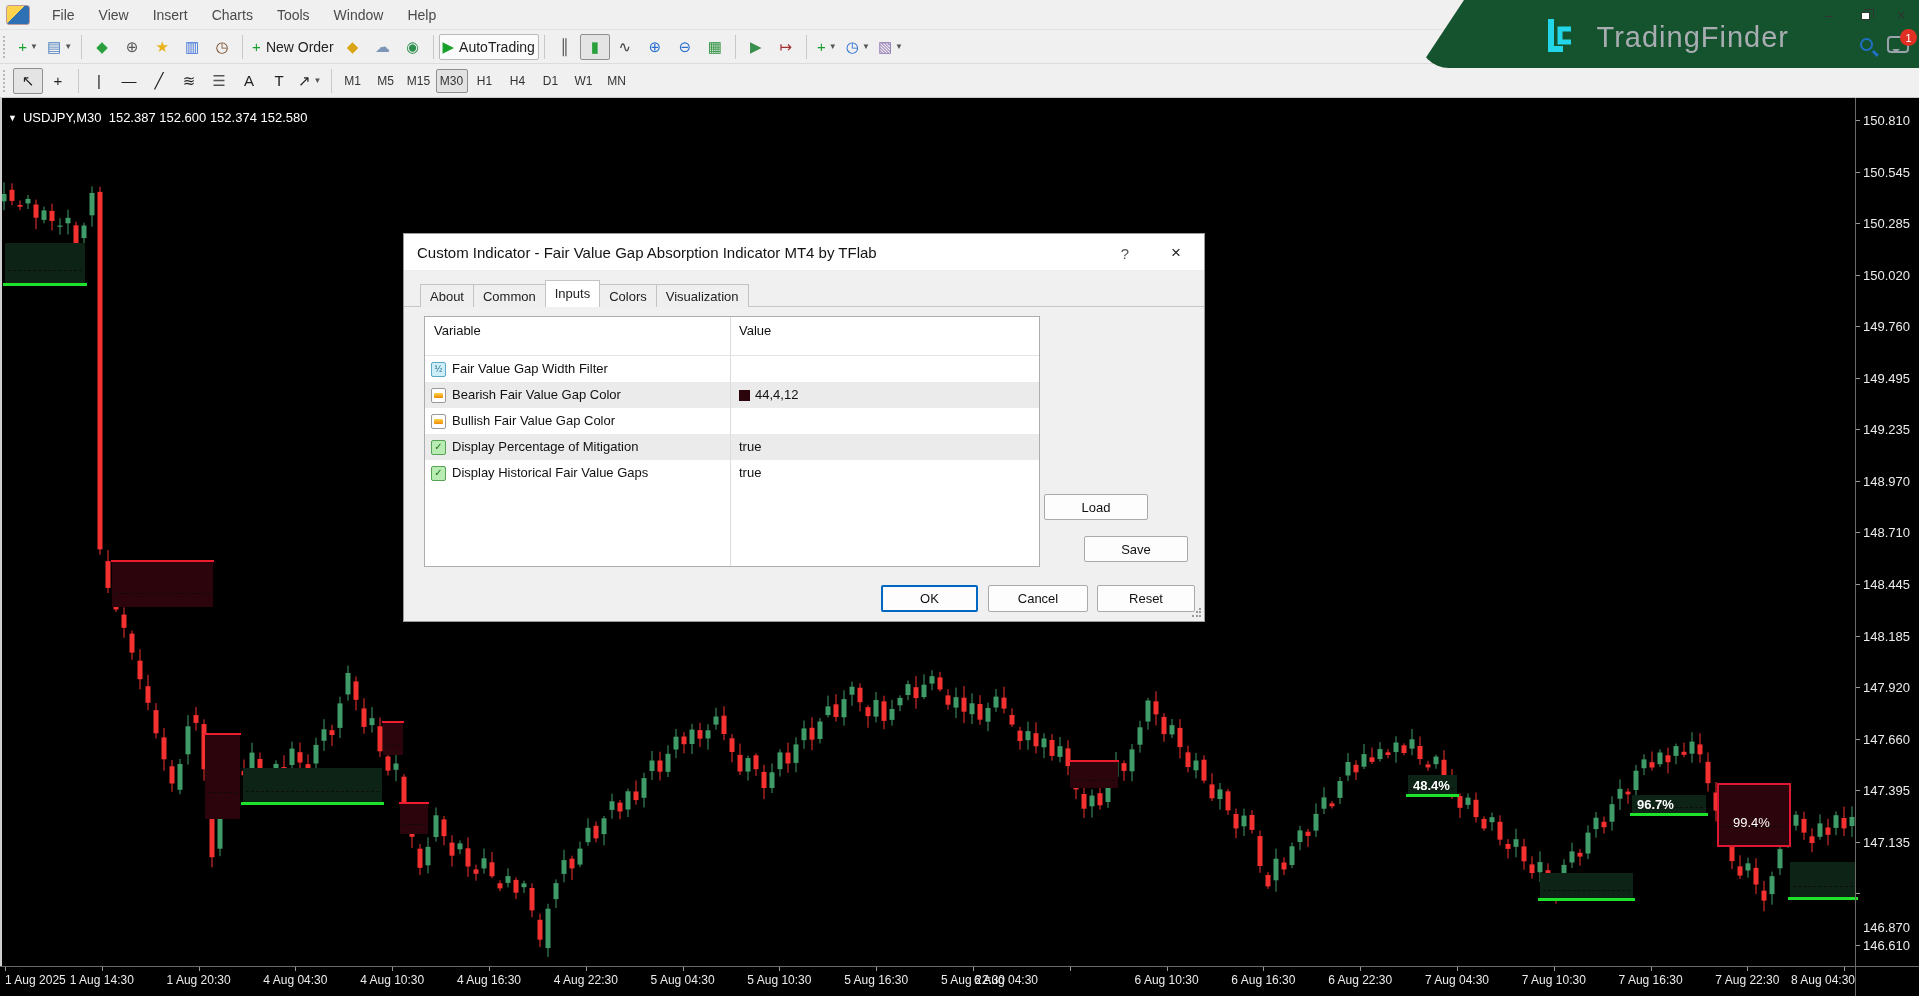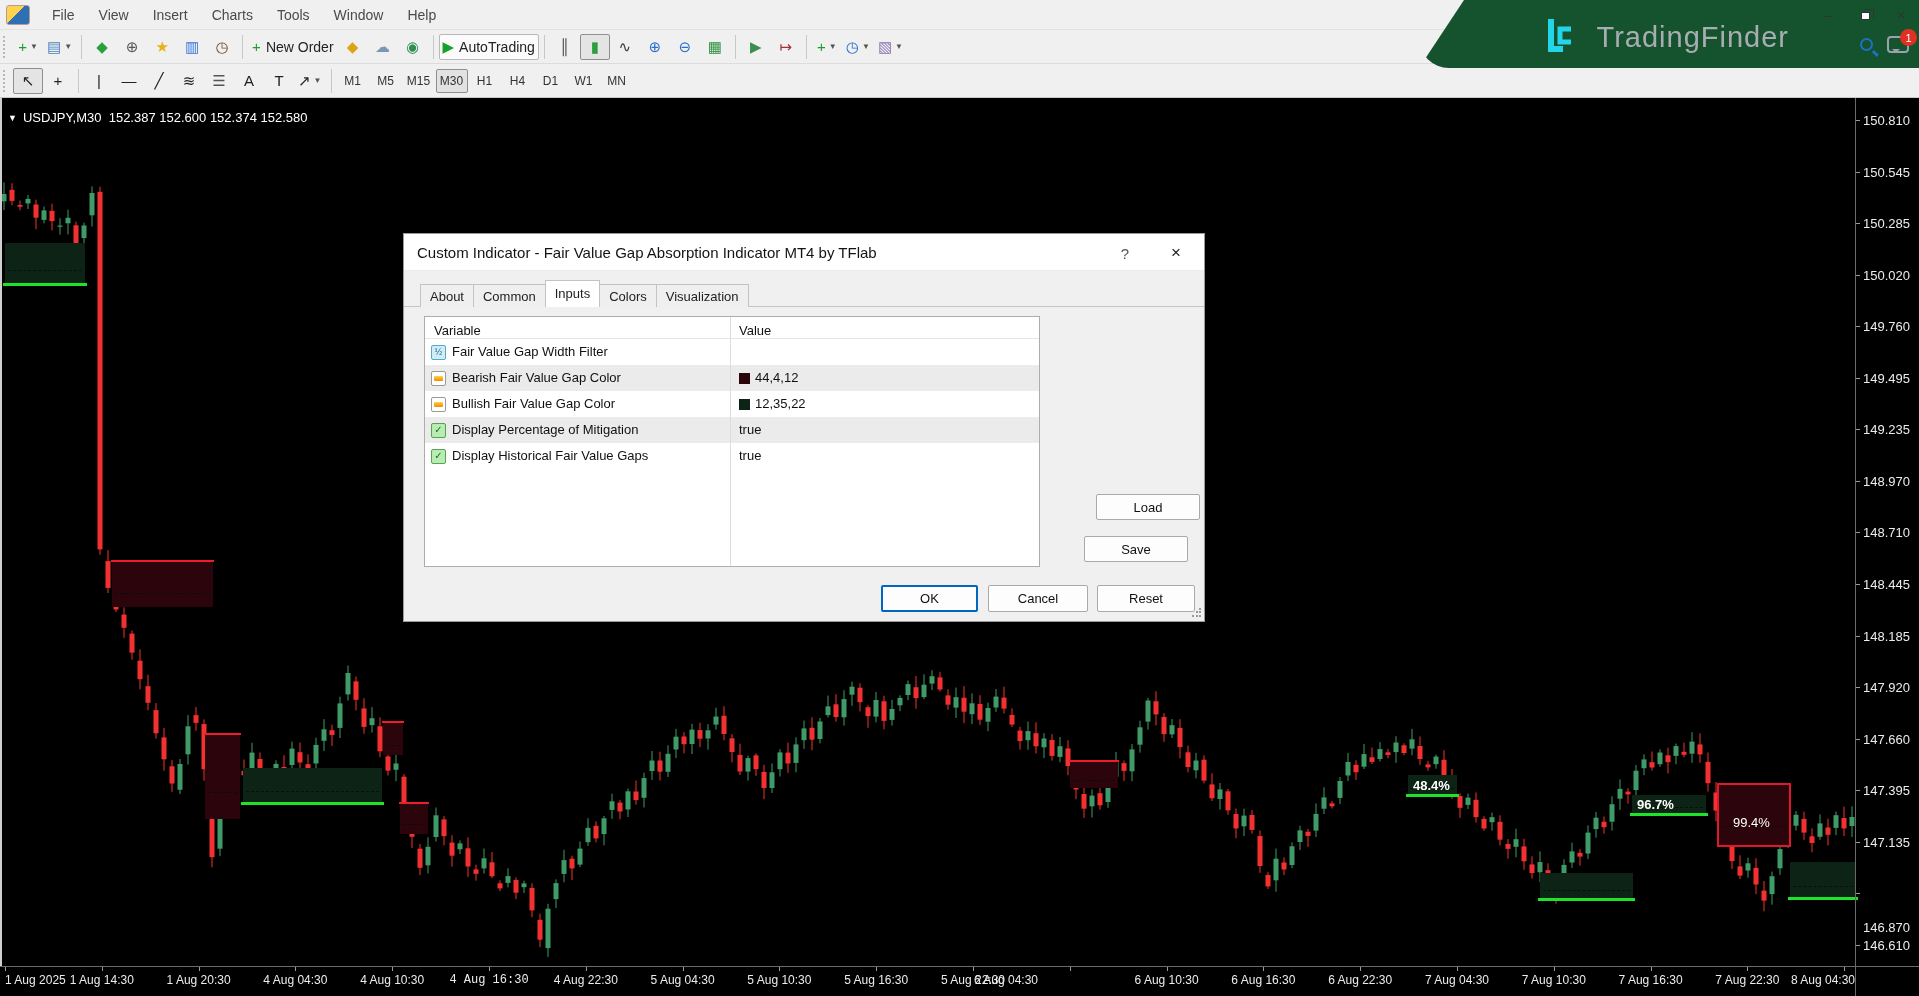--- a/index.html
+++ b/index.html
@@ -95,21 +95,21 @@
   .d-close { position:absolute; right:14px; top:6px; width:28px; height:26px; display:flex;
              align-items:center; justify-content:center; color:#222; font-size:17px; }
   .d-tabs { position:absolute; left:16px; top:47px; display:flex; align-items:flex-end; height:26px; z-index:2; }
   .d-tab { padding:4px 9px; border:1px solid #c3c3c3; border-bottom:none; background:#efefef;
            margin-right:-1px; color:#222; height:23px; }
   .d-tab.active { background:#fff; height:27px; position:relative; z-index:3; padding-top:5px; }
   .d-tabline { position:absolute; left:0; right:0; top:72px; height:1px; background:#c6c6c6; }
   .d-table { position:absolute; left:20px; top:82px; width:616px; height:251px; background:#fff;
              border:1px solid #adadad; overflow:hidden; }
   .d-col-sep { position:absolute; left:305px; top:0; bottom:0; width:1px; background:#dcdcdc; }
-  .d-thead { display:flex; height:22px; line-height:27px; border-bottom:1px solid #e4e4e4; }
+  .d-thead { display:flex; height:39px; line-height:27px; border-bottom:1px solid #e4e4e4; }
   .d-th { padding-left:9px; color:#111; }
   .d-row { display:flex; height:26px; line-height:26px; align-items:center; }
   .d-row.alt { background:#ebebeb; }
   .d-cell-var { width:305px; display:flex; align-items:center; padding-left:6px; gap:6px; overflow:hidden; }
   .d-cell-val { flex:1; padding-left:9px; display:flex; align-items:center; gap:5px; overflow:hidden; }
   .ri { width:15px; height:15px; border-radius:2px; display:flex; align-items:center;
         justify-content:center; font-size:9px; flex:none; }
   .ri-numeric { background:#cdeef9; border:1px solid #5aa8c8; color:#155f7d; }
   .ri-color { background:#fff; border:1px solid #999; position:relative; }
   .ri-color::after { content:""; position:absolute; left:2px; right:2px; top:4px; bottom:4px;
@@ -862,21 +862,21 @@
         <div class="t-label" style="left: 5px;">1 Aug 2025</div>
         <div class="t-tick" style="left: 101.8px;"></div>
         <div class="t-label" style="left: 101.8px; transform: translateX(-50%);">1 Aug 14:30</div>
         <div class="t-tick" style="left: 198.6px;"></div>
         <div class="t-label" style="left: 198.6px; transform: translateX(-50%);">1 Aug 20:30</div>
         <div class="t-tick" style="left: 295.4px;"></div>
         <div class="t-label" style="left: 295.4px; transform: translateX(-50%);">4 Aug 04:30</div>
         <div class="t-tick" style="left: 392.2px;"></div>
         <div class="t-label" style="left: 392.2px; transform: translateX(-50%);">4 Aug 10:30</div>
         <div class="t-tick" style="left: 489px;"></div>
-        <div class="t-label" style="left: 489px; transform: translateX(-50%); font-family: Liberation Mono, monospace;">4 Aug 16:30</div>
+        <div class="t-label" style="left: 489px; transform: translateX(-50%);">4 Aug 16:30</div>
         <div class="t-tick" style="left: 585.8px;"></div>
         <div class="t-label" style="left: 585.8px; transform: translateX(-50%);">4 Aug 22:30</div>
         <div class="t-tick" style="left: 682.6px;"></div>
         <div class="t-label" style="left: 682.6px; transform: translateX(-50%);">5 Aug 04:30</div>
         <div class="t-tick" style="left: 779.4px;"></div>
         <div class="t-label" style="left: 779.4px; transform: translateX(-50%);">5 Aug 10:30</div>
         <div class="t-tick" style="left: 876.2px;"></div>
         <div class="t-label" style="left: 876.2px; transform: translateX(-50%);">5 Aug 16:30</div>
         <div class="t-tick" style="left: 973px;"></div>
         <div class="t-label" style="left: 973px; transform: translateX(-50%);">5 Aug 22:30</div>
@@ -936,24 +936,20 @@
             <div class="d-cell-val">
               <span class="swatch" style="background: rgb(44, 4, 12);"></span>
               <span>44,4,12</span>
             </div>
           </div>
           <div class="d-row">
             <div class="d-cell-var">
               <span class="ri ri-color"></span>
               <span>Bullish Fair Value Gap Color</span>
             </div>
-            <div class="d-cell-val">
-              <span class="swatch" style="background: rgb(12, 35, 22);"></span>
-              <span>12,35,22</span>
-            </div>
           </div>
           <div class="d-row alt">
             <div class="d-cell-var">
               <span class="ri ri-bool">✓</span>
               <span>Display Percentage of Mitigation</span>
             </div>
             <div class="d-cell-val">
               <span>true</span>
             </div>
           </div>
@@ -961,21 +957,21 @@
             <div class="d-cell-var">
               <span class="ri ri-bool">✓</span>
               <span>Display Historical Fair Value Gaps</span>
             </div>
             <div class="d-cell-val">
               <span>true</span>
             </div>
           </div>
         </div>
     </div>
-    <button class="d-btn" style="left:692px;top:260px;width:104px;">Load</button>
+    <button class="d-btn" style="left:640px;top:260px;width:104px;">Load</button>
     <button class="d-btn" style="left:680px;top:302px;width:104px;">Save</button>
     <button class="d-btn default" style="left:477px;top:351px;width:97px;height:27px;">OK</button>
     <button class="d-btn" style="left:584px;top:351px;width:100px;height:27px;">Cancel</button>
     <button class="d-btn" style="left:693px;top:351px;width:98px;height:27px;">Reset</button>
     <div class="d-grip"></div>
   </div>
 
 </div>
 
 </body></html>

